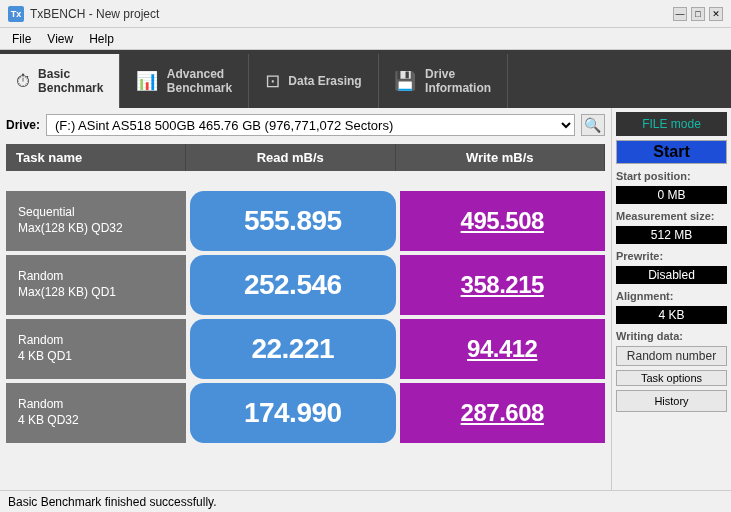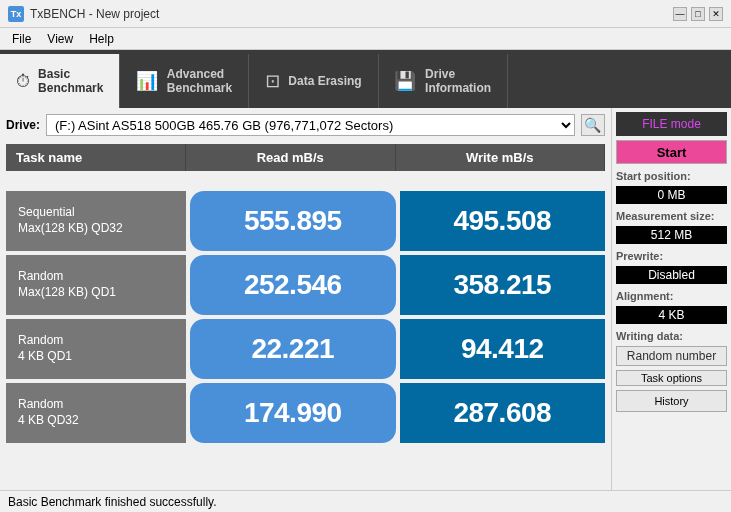--- a/index.html
+++ b/index.html
@@ -139,54 +139,55 @@
       color: white;
       display: flex;
       align-items: center;
       justify-content: center;
       font-size: 28px;
       font-weight: bold;
       letter-spacing: -0.5px;
       border-radius: 14px;
     }
     .write-cell {
-      background: #0369a1;
+      background: #a21caf;
       color: white;
       display: flex;
       align-items: center;
       justify-content: center;
-      font-size: 28px;
+      font-size: 24px;
       font-weight: bold;
       letter-spacing: -0.5px;
+      text-decoration: underline;
     }
 
     
     .right-panel {
       width: 120px;
       background: #f0f0f0;
       border-left: 1px solid #ccc;
       display: flex;
       flex-direction: column;
       padding: 4px;
       gap: 4px;
     }
     .file-mode-btn {
       background: #333;
-      color: #d946ef;
+      color: #14b8a6;
       border: none;
       height: 24px;
       font-size: 12px;
       cursor: pointer;
       width: 100%;
     }
     .start-btn {
-      background: #ec4899;
+      background: #1d4ed8;
       border: 1px solid #aaa;
       height: 24px;
-      font-size: 13px;
+      font-size: 16px;
       font-weight: bold;
       cursor: pointer;
       width: 100%;
     }
     .param-label { font-size: 11px; color: #555; font-weight: bold; margin-top: 2px; }
     .param-value {
       background: #000000;
       color: white;
       font-size: 12px;
       padding: 2px 6px;

